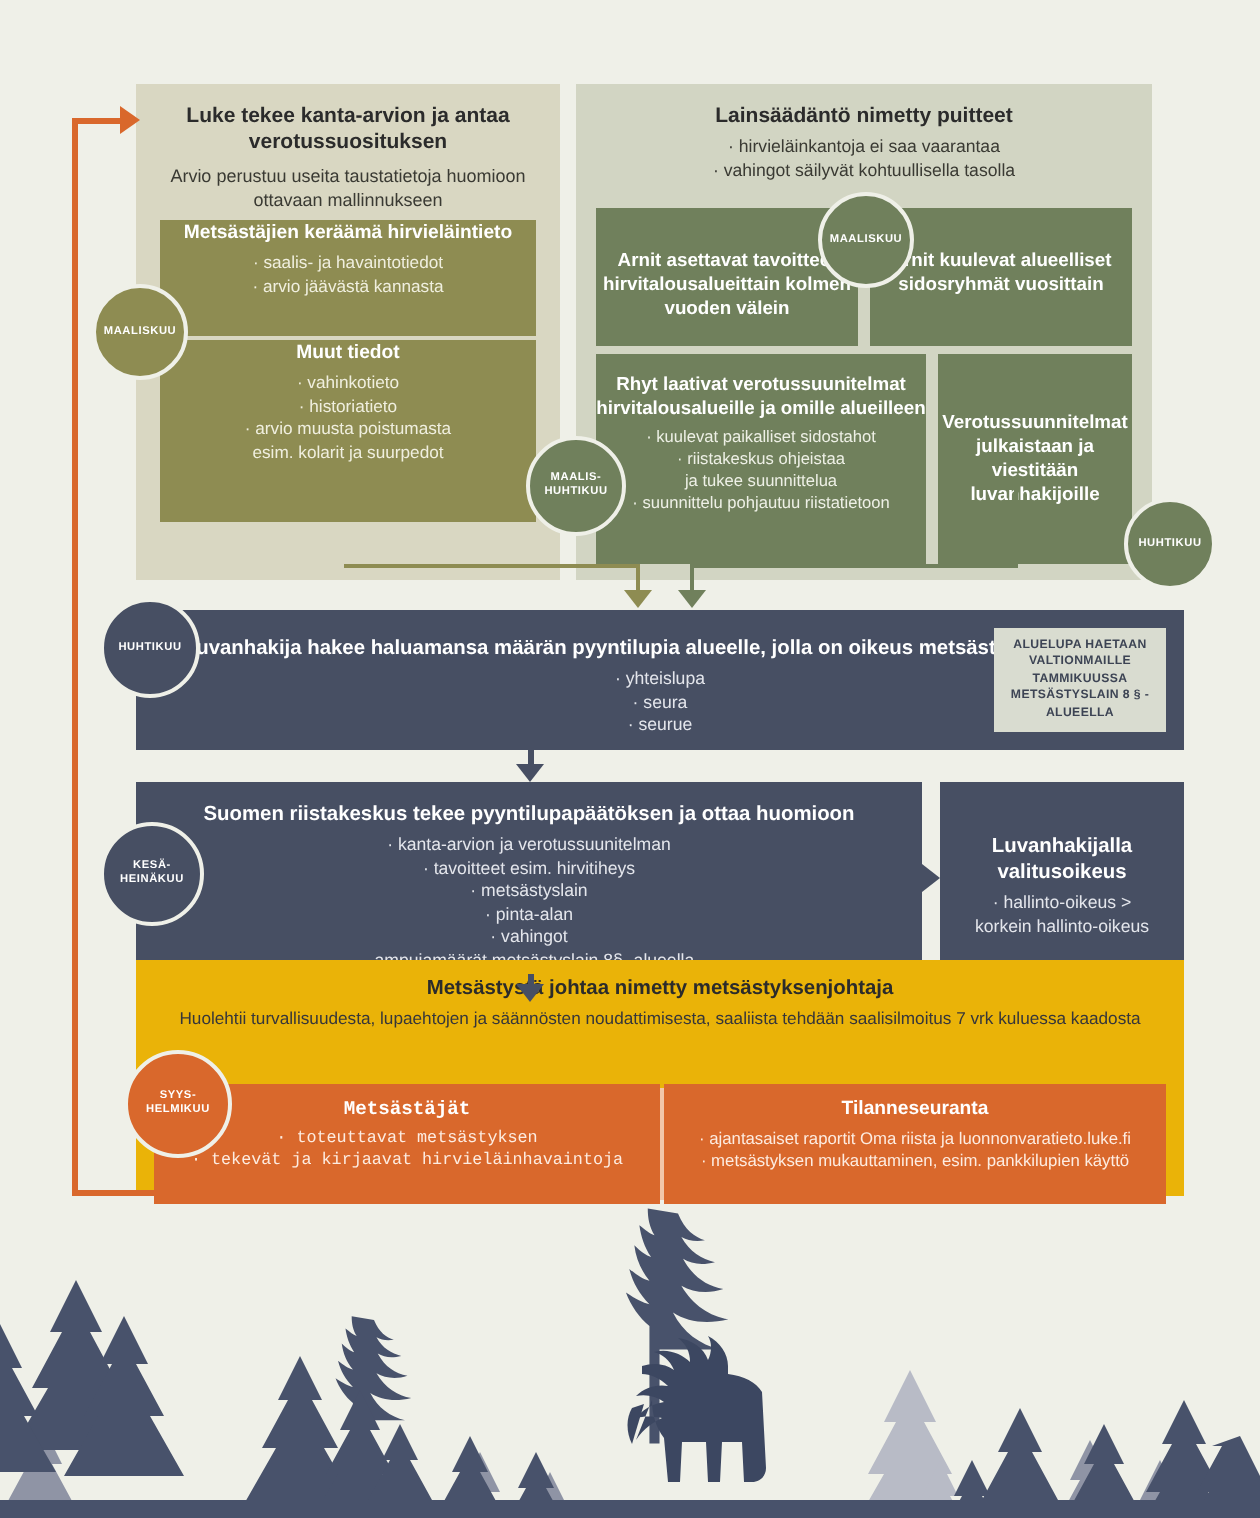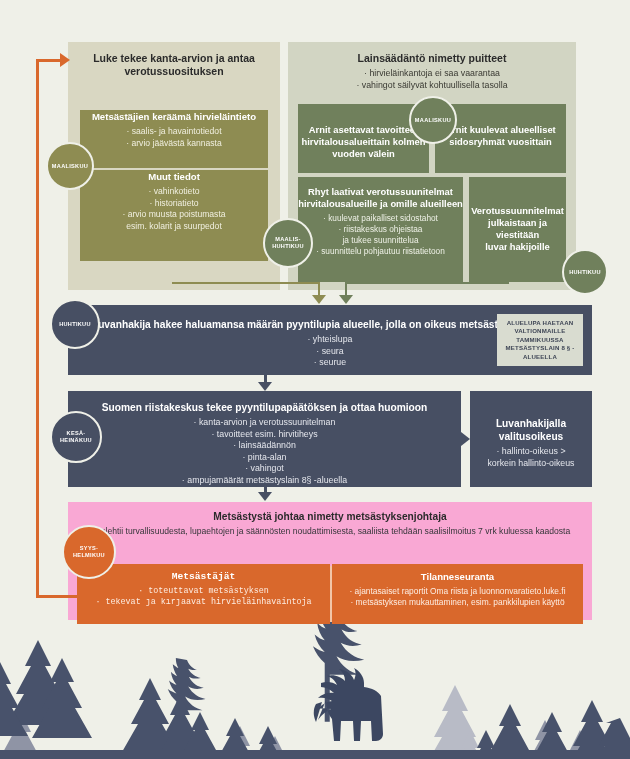--- a/index.html
+++ b/index.html
@@ -73,22 +73,22 @@
   .note-box{
     position:absolute;left:497px;top:314px;width:86px;height:52px;
     background:#d9dcd0;color:#3d4454;
     font-size:6.1px;font-weight:bold;line-height:8.6px;
     text-align:center;letter-spacing:.2px;
     display:flex;align-items:center;justify-content:center;
   }
 
   
   .panel-orange{
-    position:absolute;left:68px;top:502px;width:524px;height:118px;
-    background:#f9a8d4;
+    position:absolute;left:68px;top:480px;width:524px;height:118px;
+    background:#eab308;
   }
   .panel-orange .hd{padding:8px 10px 0 10px;text-align:center;color:#2b2b2b;}
   .panel-orange .hd .title{font-size:10.2px;font-weight:bold;line-height:13px;}
   .panel-orange .hd .sub{font-size:8.6px;line-height:11.4px;margin-top:3px;color:#36363a;}
 
   .obox{position:absolute;top:62px;height:60px;background:#d9682c;color:#ffffff;text-align:center;}
   .obox .bt{font-weight:bold;font-size:9.6px;line-height:12px;padding-top:7px;}
   .obox ul{margin:3px 0 0 0;}
   .obox li{font-size:8.4px;line-height:11.4px;color:#fdece1;}
   .o1{left:9px;width:253px;font-family:Liberation Mono, monospace;}
@@ -196,20 +196,21 @@
   </svg>
 
   <div class="loop" style="left:36px;top:59px;width:3px;height:539px;"></div>
   <div class="loop" style="left:36px;top:595px;width:160px;height:3px;"></div>
   <div class="loop" style="left:36px;top:59px;width:26px;height:3px;"></div>
   <div class="loop-arrow" style="left:60px;top:53px;"></div>
 
   <div class="panel-beige">
     <div class="hd">
       <div class="title">Luke tekee kanta-arvion ja antaa verotussuosituksen</div>
+      <div class="sub">Arvio perustuu useita taustatietoja huomioon ottavaan mallinnukseen</div>
     </div>
 
     <div class="olive-box olive-a">
       <div class="bt">Metsästäjien keräämä hirvieläintieto</div>
       <ul class="bul">
         <li>· saalis- ja havaintotiedot</li>
         <li>· arvio jäävästä kannasta</li>
       </ul>
     </div>
 
@@ -272,21 +273,21 @@
   <div class="note-box">ALUELUPA HAETAAN VALTIONMAILLE TAMMIKUUSSA METSÄSTYSLAIN 8 § -ALUEELLA</div>
 
   <div class="conn v-blue" style="left:264px;top:375px;width:3px;height:8px;"></div>
   <div class="conn arrow-down ad-blue" style="left:258px;top:382px;"></div>
 
   <div class="blue blue2">
     <div class="bt">Suomen riistakeskus tekee pyyntilupapäätöksen ja ottaa huomioon</div>
     <ul class="bul">
       <li>· kanta-arvion ja verotussuunitelman</li>
       <li>· tavoitteet esim. hirvitiheys</li>
-      <li>· lainsäädännön</li>
+      <li>· metsästyslain</li>
       <li>· pinta-alan</li>
       <li>· vahingot</li>
       <li>· ampujamäärät metsästyslain 8§ -alueella</li>
     </ul>
   </div>
 
   <div class="conn arrow-right-blue" style="left:461px;top:432px;"></div>
 
   <div class="blue blue3">
     <div class="bt">Luvanhakijalla valitusoikeus</div>

